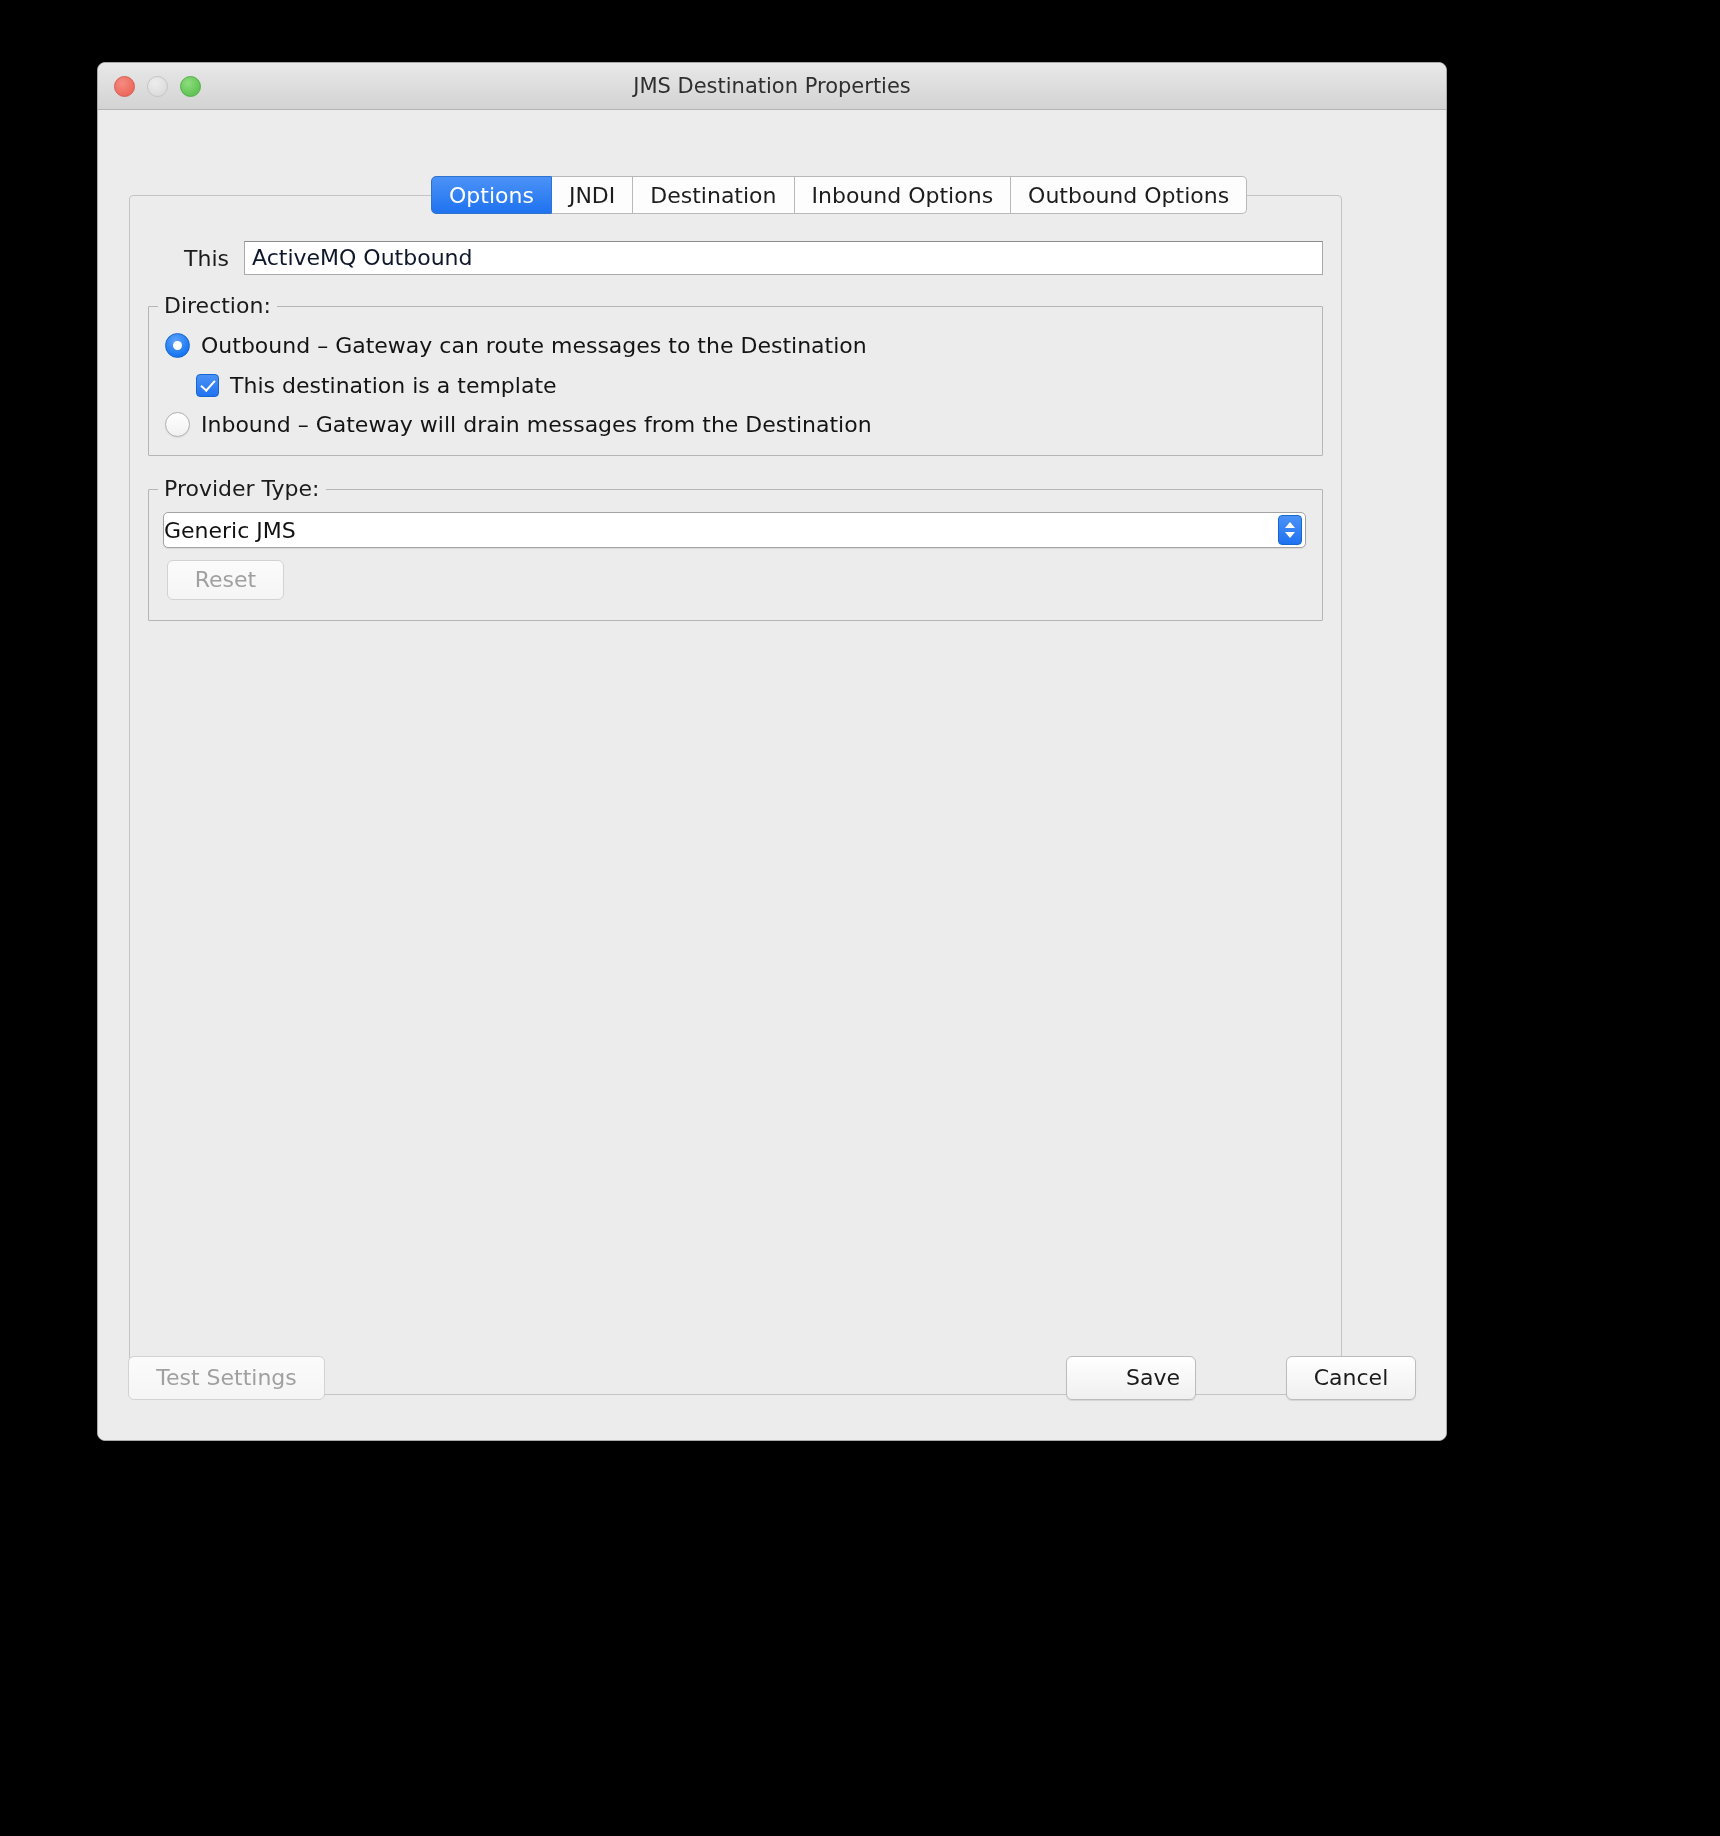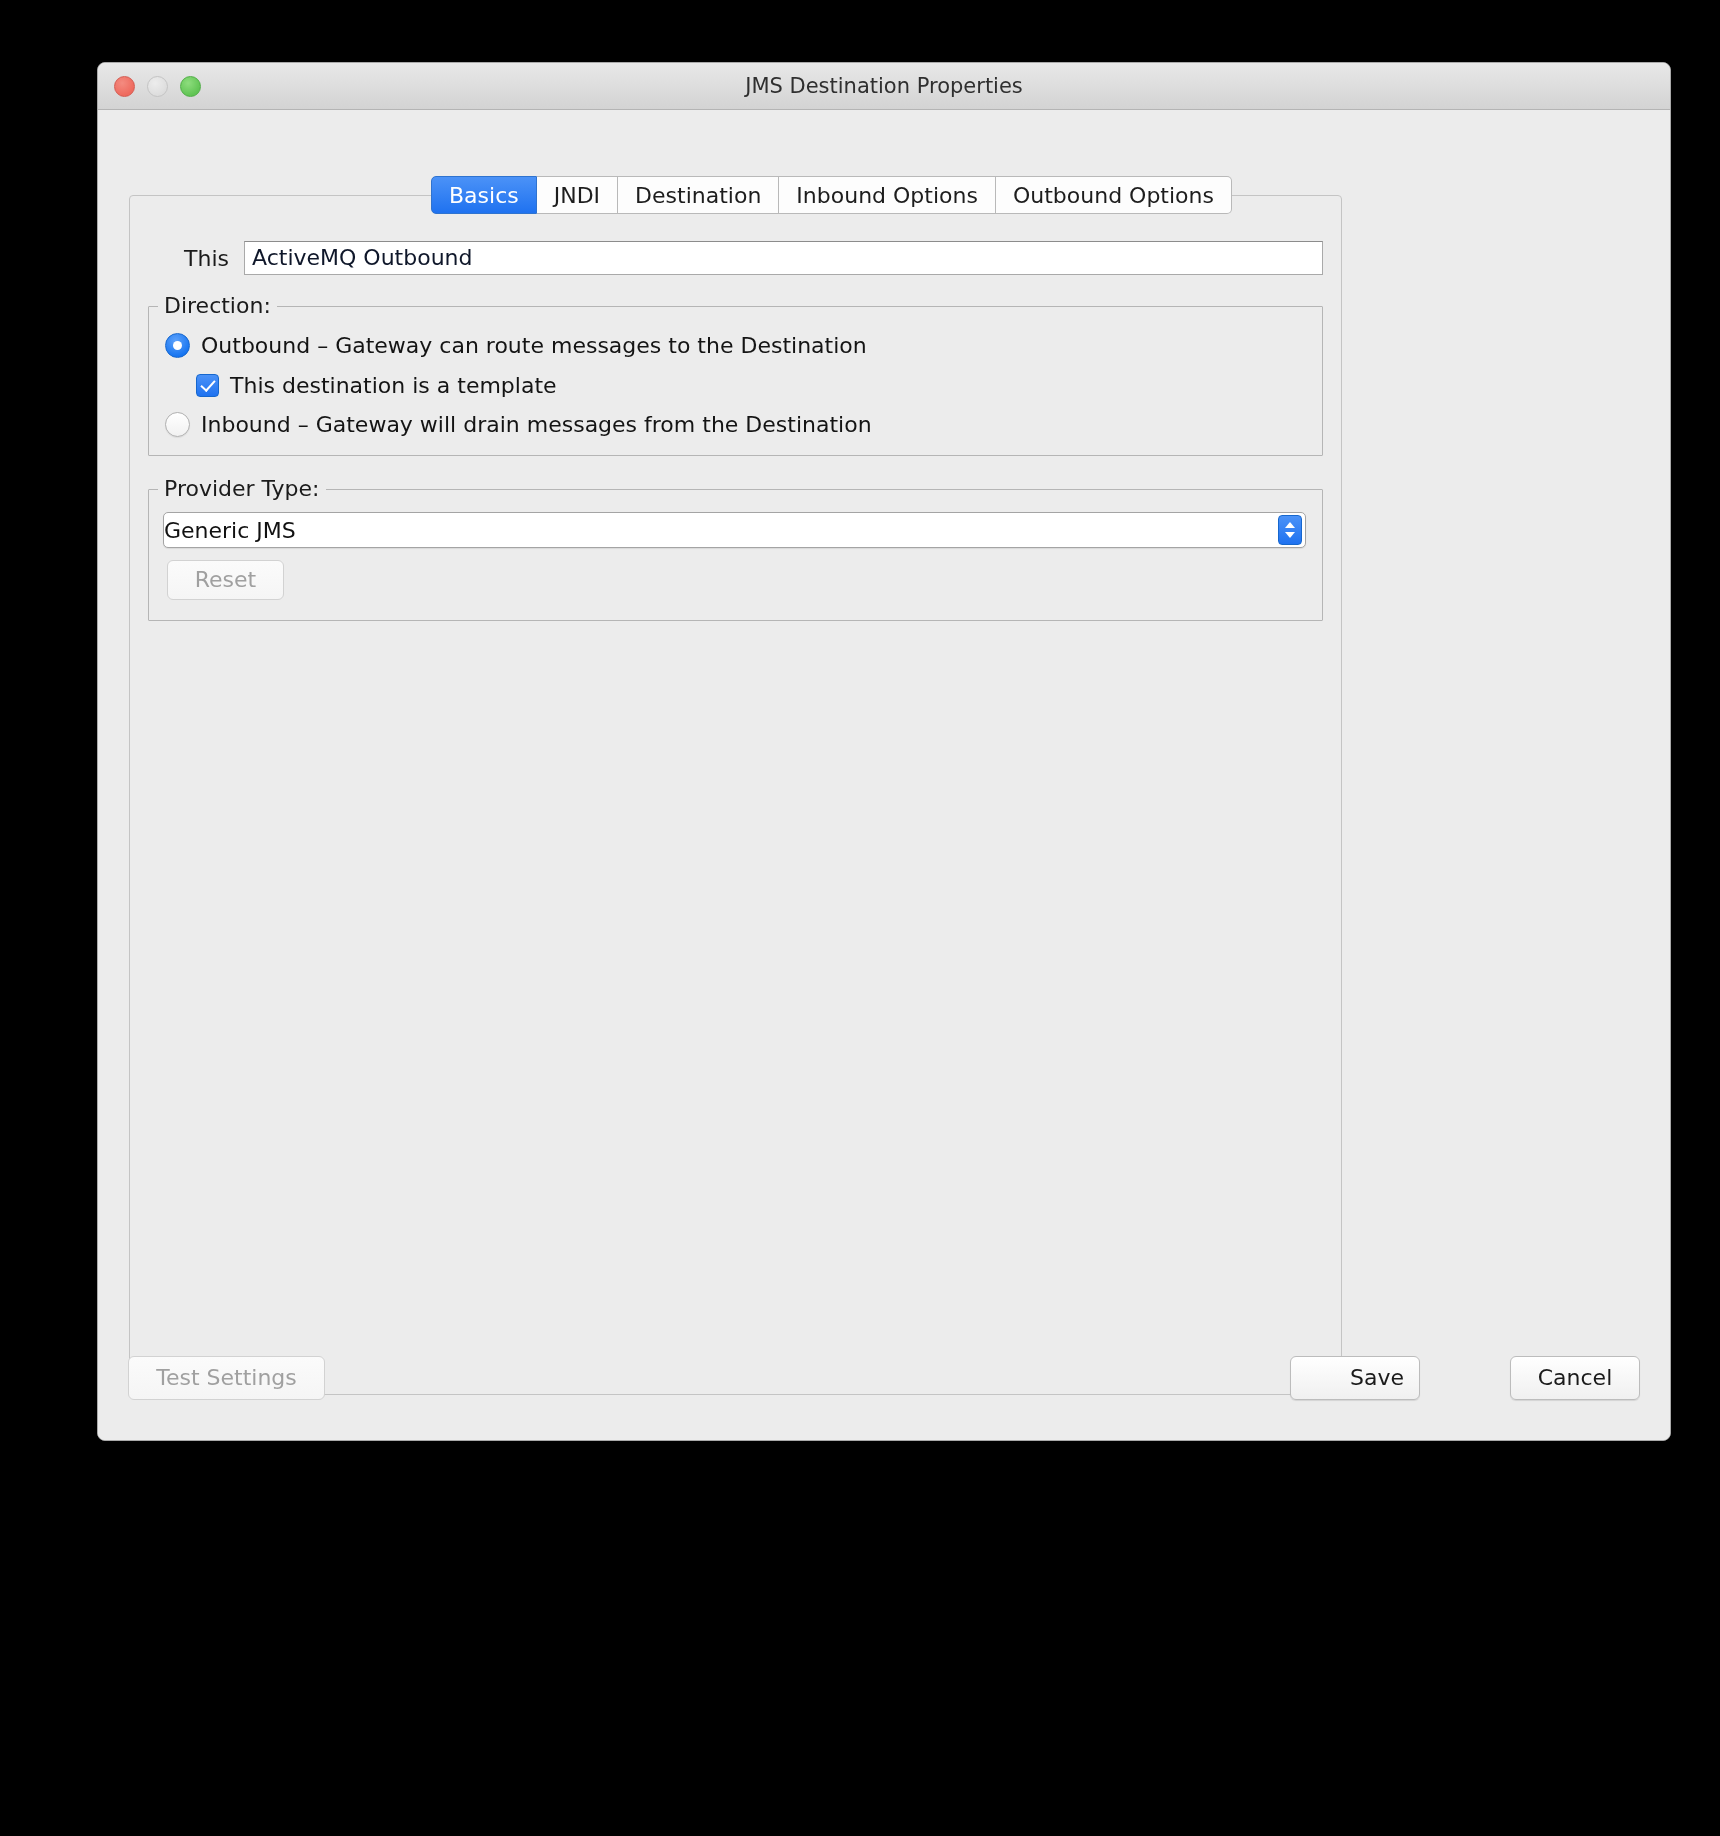--- a/index.html
+++ b/index.html
@@ -12,21 +12,21 @@
     height: 1836px;
     font-family: "DejaVu Sans", sans-serif;
     -webkit-font-smoothing: antialiased;
   }
 
   
   .window {
     position: absolute;
     left: 97px;
     top: 62px;
-    width: 1574px;
+    width: 1350px;
     height: 1379px;
     background: #ececec;
     border-radius: 8px;
     box-shadow: 0 8px 34px rgba(0,0,0,0.55);
     overflow: hidden;
     border: 1px solid #a9a9a9;
     box-sizing: border-box;
   }
 
   
@@ -367,21 +367,21 @@
       <div class="light red"></div>
       <div class="light yellow"></div>
       <div class="light green"></div>
     </div>
     <div class="title-text">JMS Destination Properties</div>
   </div>
 
   <div class="window-body">
 
     <div class="tabs-row">
-      <div class="tab selected">Basics</div>
+      <div class="tab selected">Options</div>
       <div class="tab">JNDI</div>
       <div class="tab">Destination</div>
       <div class="tab">Inbound Options</div>
       <div class="tab">Outbound Options</div>
     </div>
 
     <div class="tab-panel">
 
       <div class="name-row">
         <div class="name-label">This</div>

